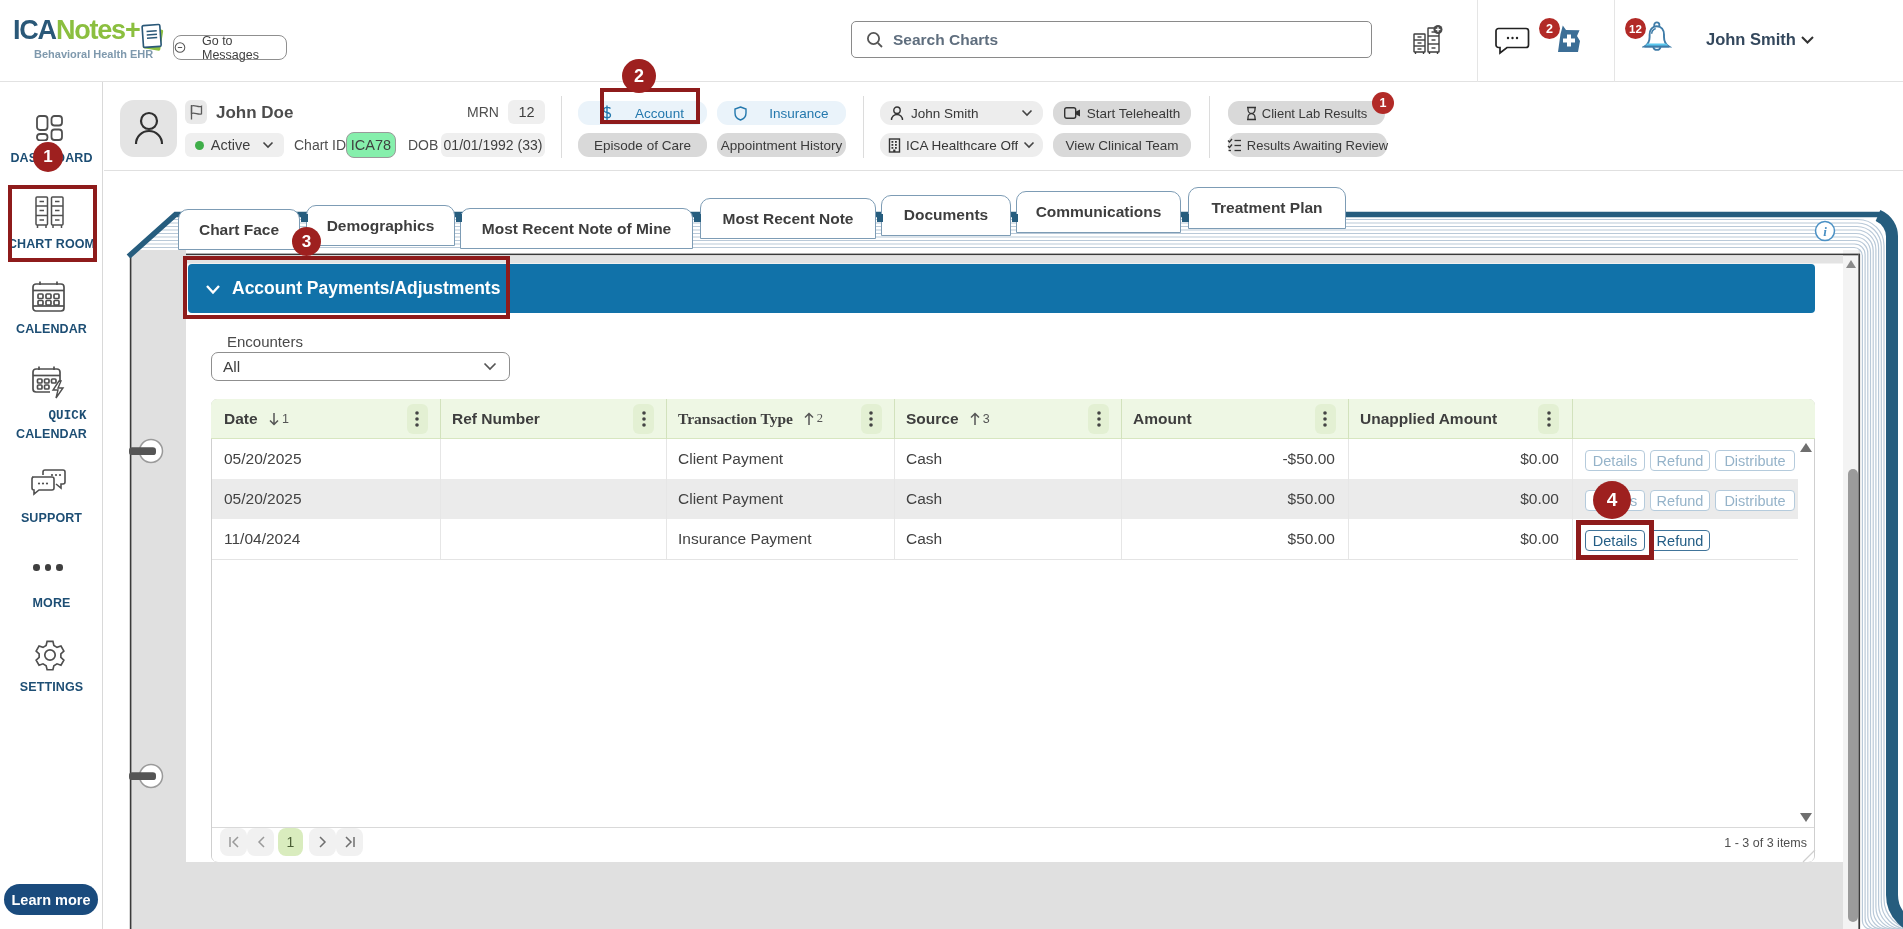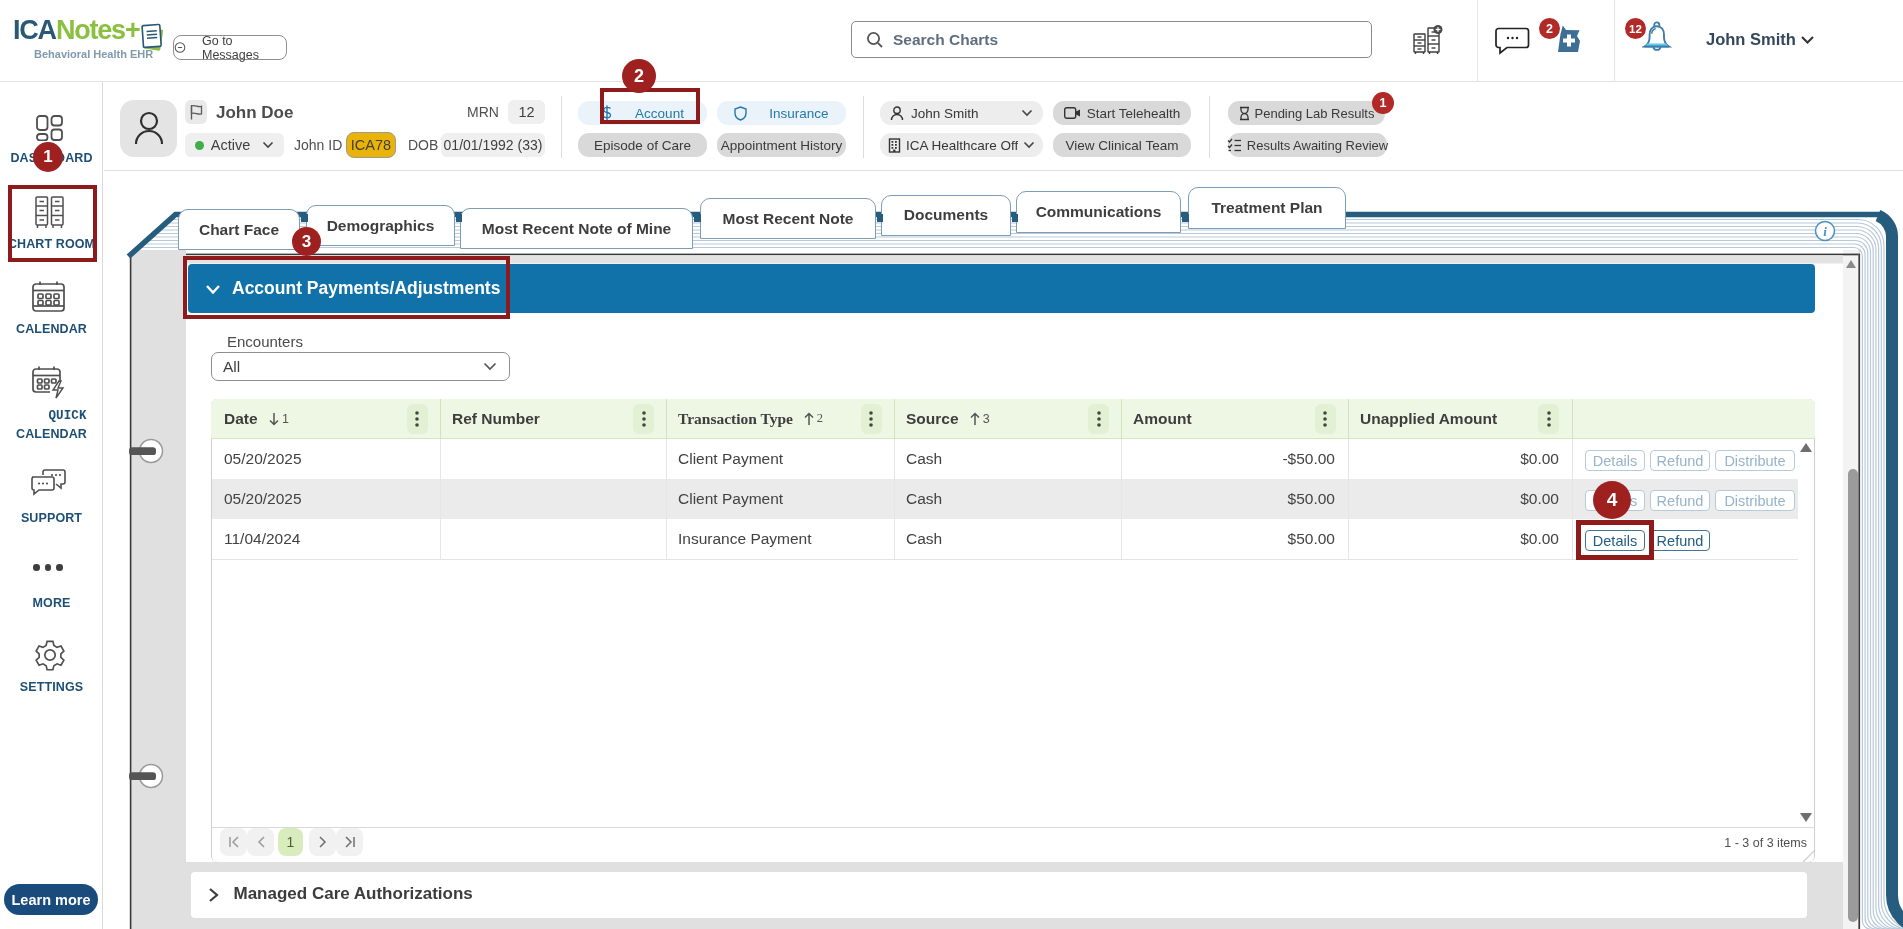--- a/index.html
+++ b/index.html
@@ -250,22 +250,22 @@
   <div class="abs" style="left:467px;top:104px;font-size:14px;color:#4f4f4f;">MRN</div>
   <div class="chip" style="left:508px;top:100px;width:37px;height:24px;">12</div>
 
   <div class="chip" style="left:185px;top:133px;width:99px;height:24px;">
     <span style="width:9px;height:9px;border-radius:50%;background:#3fae49;margin-right:7px;"></span>
     <span>Active</span>
     <svg style="margin-left:12px;" width="12" height="8" viewBox="0 0 12 8">
         <path d="M1.5 1.5 L6 6 L10.5 1.5" fill="none" stroke="#444" stroke-width="1.6"></path>
       </svg>
   </div>
-  <div class="abs" style="left:294px;top:137px;font-size:14px;color:#4f4f4f;">John ID</div>
-  <div class="abs" style="left:346px;top:132px;width:50px;height:26px;background:#eab308;border:1.3px solid #9a9a9a;border-radius:8px;display:flex;align-items:center;justify-content:center;font-size:14.5px;color:#3f3f3f;">ICA78</div>
+  <div class="abs" style="left:294px;top:137px;font-size:14px;color:#4f4f4f;">Chart ID</div>
+  <div class="abs" style="left:346px;top:132px;width:50px;height:26px;background:#86efac;border:1.3px solid #9a9a9a;border-radius:8px;display:flex;align-items:center;justify-content:center;font-size:14.5px;color:#3f3f3f;">ICA78</div>
   <div class="abs" style="left:408px;top:137px;font-size:14px;color:#4f4f4f;">DOB</div>
   <div class="chip" style="left:441px;top:133px;width:104px;height:24px;font-size:14px;">01/01/1992 (33)</div>
   <div class="sep" style="left:561px;top:96px;height:62px;"></div>
 
   <div class="bbtn" style="left:578px;top:101px;width:129px;height:24px;">
     <svg width="12" height="16" viewBox="0 0 12 16">
         <path d="M9.5 3.5 C8 2 4 2 3 3.8 c-1 1.8 0.5 3.2 3 3.7 2.5 0.5 4 1.7 3.3 3.7 -0.8 2 -5 2 -6.8 0.4 M6 0.5 v15" fill="none" stroke="#2478ad" stroke-width="1.4"></path>
       </svg>
     <span>Account</span>
   </div>
@@ -313,21 +313,21 @@
         <path d="M12 4.5 L16 2.5 v7 L12 7.5 Z" fill="#333"></path>
       </svg>
     <span>Start Telehealth</span>
   </div>
   <div class="gbtn" style="left:1053px;top:133px;width:138px;height:24px;">View Clinical Team</div>
   <div class="sep" style="left:1209px;top:96px;height:62px;"></div>
   <div class="gbtn" style="left:1228px;top:101px;width:157px;height:24px;font-size:13px;gap:5px;">
     <svg width="11" height="15" viewBox="0 0 11 15">
         <path d="M1 1.5 h9 M1 13.5 h9 M2 1.5 v2 a3.5 4 0 0 0 7 0 v-2 M2 13.5 v-2 a3.5 4 0 0 1 7 0 v2" fill="none" stroke="#333" stroke-width="1.3"></path>
       </svg>
-    <span>Pending Lab Results</span>
+    <span>Client Lab Results</span>
   </div>
   <div class="badge" style="left:1372px;top:92px;width:22px;height:22px;font-size:12.5px;z-index:5;">1</div>
   <div class="gbtn" style="left:1228px;top:133px;width:159px;height:24px;font-size:13px;gap:5px;">
     <svg width="15" height="14" viewBox="0 0 15 14">
         <g stroke="#333" stroke-width="1.3" fill="none">
           <path d="M1 2.5 l1.5 1.5 2.5 -3"></path>
           <path d="M1 8 l1.5 1.5 2.5 -3"></path>
           <path d="M1.5 12.5 h2.5"></path>
           <line x1="7.5" y1="2.5" x2="14" y2="2.5"></line>
           <line x1="7.5" y1="7.5" x2="14" y2="7.5"></line>
@@ -548,25 +548,19 @@
   <div class="pchip" style="left:336px;top:828px;z-index:12;">
       <svg width="12" height="12" viewBox="0 0 12 12">
         <path d="M10 1 V11 M2 1 L7 6 L2 11" fill="none" stroke="#6f6f6f" stroke-width="1.5"></path>
       </svg>
     </div>
   <div class="abs" style="left:1607px;top:836px;width:200px;text-align:right;font-size:12.5px;color:#4f4f4f;z-index:12;">1 - 3 of 3 items</div>
   <svg class="abs" style="left:1800px;top:848px;z-index:12;" width="16" height="15">
       <path d="M3 14 L15 2" stroke="#cfcfcf" stroke-width="1.2"></path>
     </svg>
 
-  <div class="abs" style="left:190.5px;top:872px;width:1616px;height:46px;background:#fff;border-radius:4px;z-index:10;">
-    <svg style="position:absolute;left:17px;top:15px;" width="11" height="16" viewBox="0 0 11 16">
-        <path d="M2 2 L9 8 L2 14" fill="none" stroke="#3c3c3c" stroke-width="2.2"></path>
-      </svg>
-    <div style="position:absolute;left:43px;top:12px;color:#3c3c3c;font-weight:bold;font-size:17px;">Managed Care Authorizations</div>
-  </div>
 
   <div class="abs" style="left:1845.5px;top:260px;width:0;height:0;border-left:5.5px solid transparent;border-right:5.5px solid transparent;border-bottom:8px solid #8a8a8a;z-index:12;"></div>
   <div class="abs" style="left:1847.5px;top:469px;width:10.5px;height:453px;background:#9b9b9b;border-radius:5px;z-index:12;"></div>
 
   <div class="annorect" style="left:1576px;top:520px;width:78px;height:40px;border-width:5px;"></div>
   <div class="anno" style="left:1593px;top:481px;width:38px;height:38px;font-size:19px;">4</div>
 </div>
 
 </body></html>

